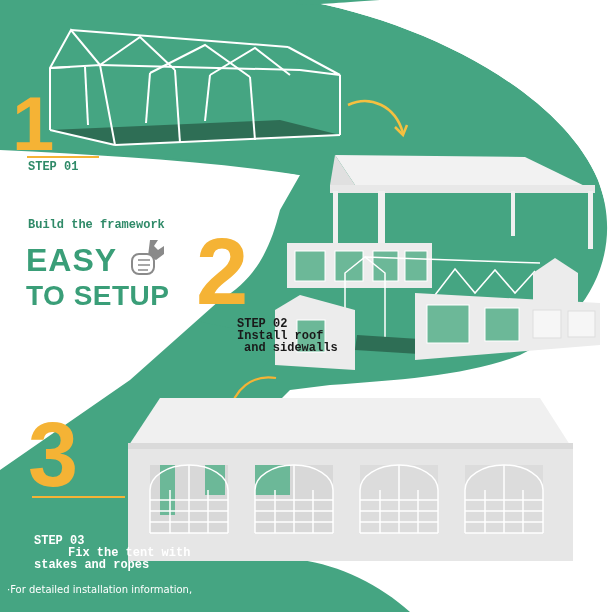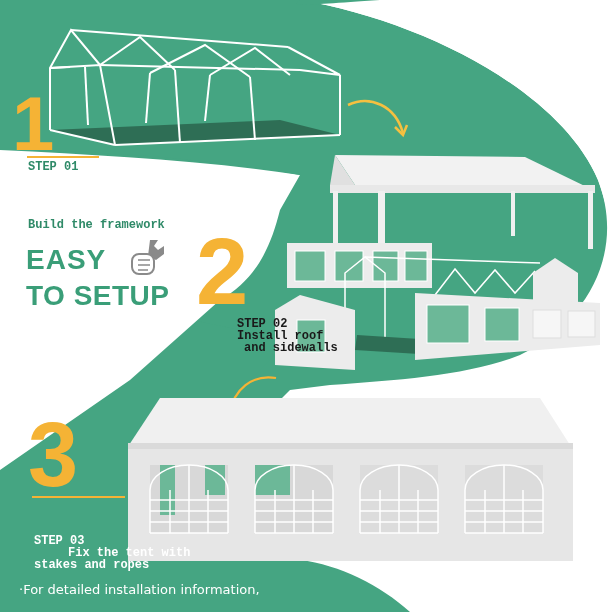--- a/index.html
+++ b/index.html
@@ -5,23 +5,23 @@
   html,body{margin:0;padding:0;}
   body{width:612px;height:612px;position:relative;overflow:hidden;background:#ffffff;font-family:"DejaVu Sans",sans-serif;}
   .bg{position:absolute;left:0;top:0;width:612px;height:612px;}
   .abs{position:absolute;}
   .bignum{position:absolute;font-family:"Liberation Sans",sans-serif;font-weight:bold;color:#F5B335;line-height:1;}
   .step-label{position:absolute;font-family:Liberation Mono, monospace;font-weight:bold;font-size:12px;line-height:12px;}
   .green-text{color:#2F8A68;}
   .dark-text{color:#1a1a1a;margin-left:36px;}
   .white-text{color:#ffffff;margin-top:34px;}
   .underline{position:absolute;height:2px;background:#F5B335;}
-  .easy{position:absolute;left:26px;top:240px;font-family:"Liberation Sans",sans-serif;font-weight:bold;color:#3A9E78;font-size:28px;letter-spacing:1px;line-height:40px;}
+  .easy{position:absolute;left:26px;top:240px;font-family:"Liberation Sans",sans-serif;font-weight:bold;color:#3A9E78;font-size:32px;letter-spacing:1px;line-height:40px;}
   .setup{position:absolute;left:26px;top:281px;font-family:"Liberation Sans",sans-serif;font-weight:bold;color:#3A9E78;font-size:28px;line-height:30px;letter-spacing:0.5px;}
-  .footnote{position:absolute;left:19px;top:583px;font-family:"DejaVu Sans",sans-serif;font-size:13px;line-height:13px;color:#ffffff;}
+  .footnote{position:absolute;left:7px;top:583px;font-family:"DejaVu Sans",sans-serif;font-size:10px;line-height:13px;color:#ffffff;}
 </style>
 </head>
 <body>
 
 <svg class="bg" viewBox="0 0 612 612" width="612" height="612">
   <path d="M0,0 L300,0 C420,20 560,90 598,180 C625,250 590,320 520,355 C470,375 400,380 330,385 L290,390 L250,430 L0,585 Z" fill="#45A582"></path>
   <path d="M0,400 L0,612 L410,612 C380,585 340,565 300,560 L200,560 L120,560 L120,400 Z" fill="#45A582"></path>
   <path d="M0,280 L0,612 L130,612 L130,380 L250,380 L300,330 L240,330 Z" fill="#45A582"></path>
 
   <path d="M0,150 C100,155 200,160 300,175 L280,210 C270,250 255,280 220,300 L130,380 L0,470 Z" fill="#ffffff"></path>

